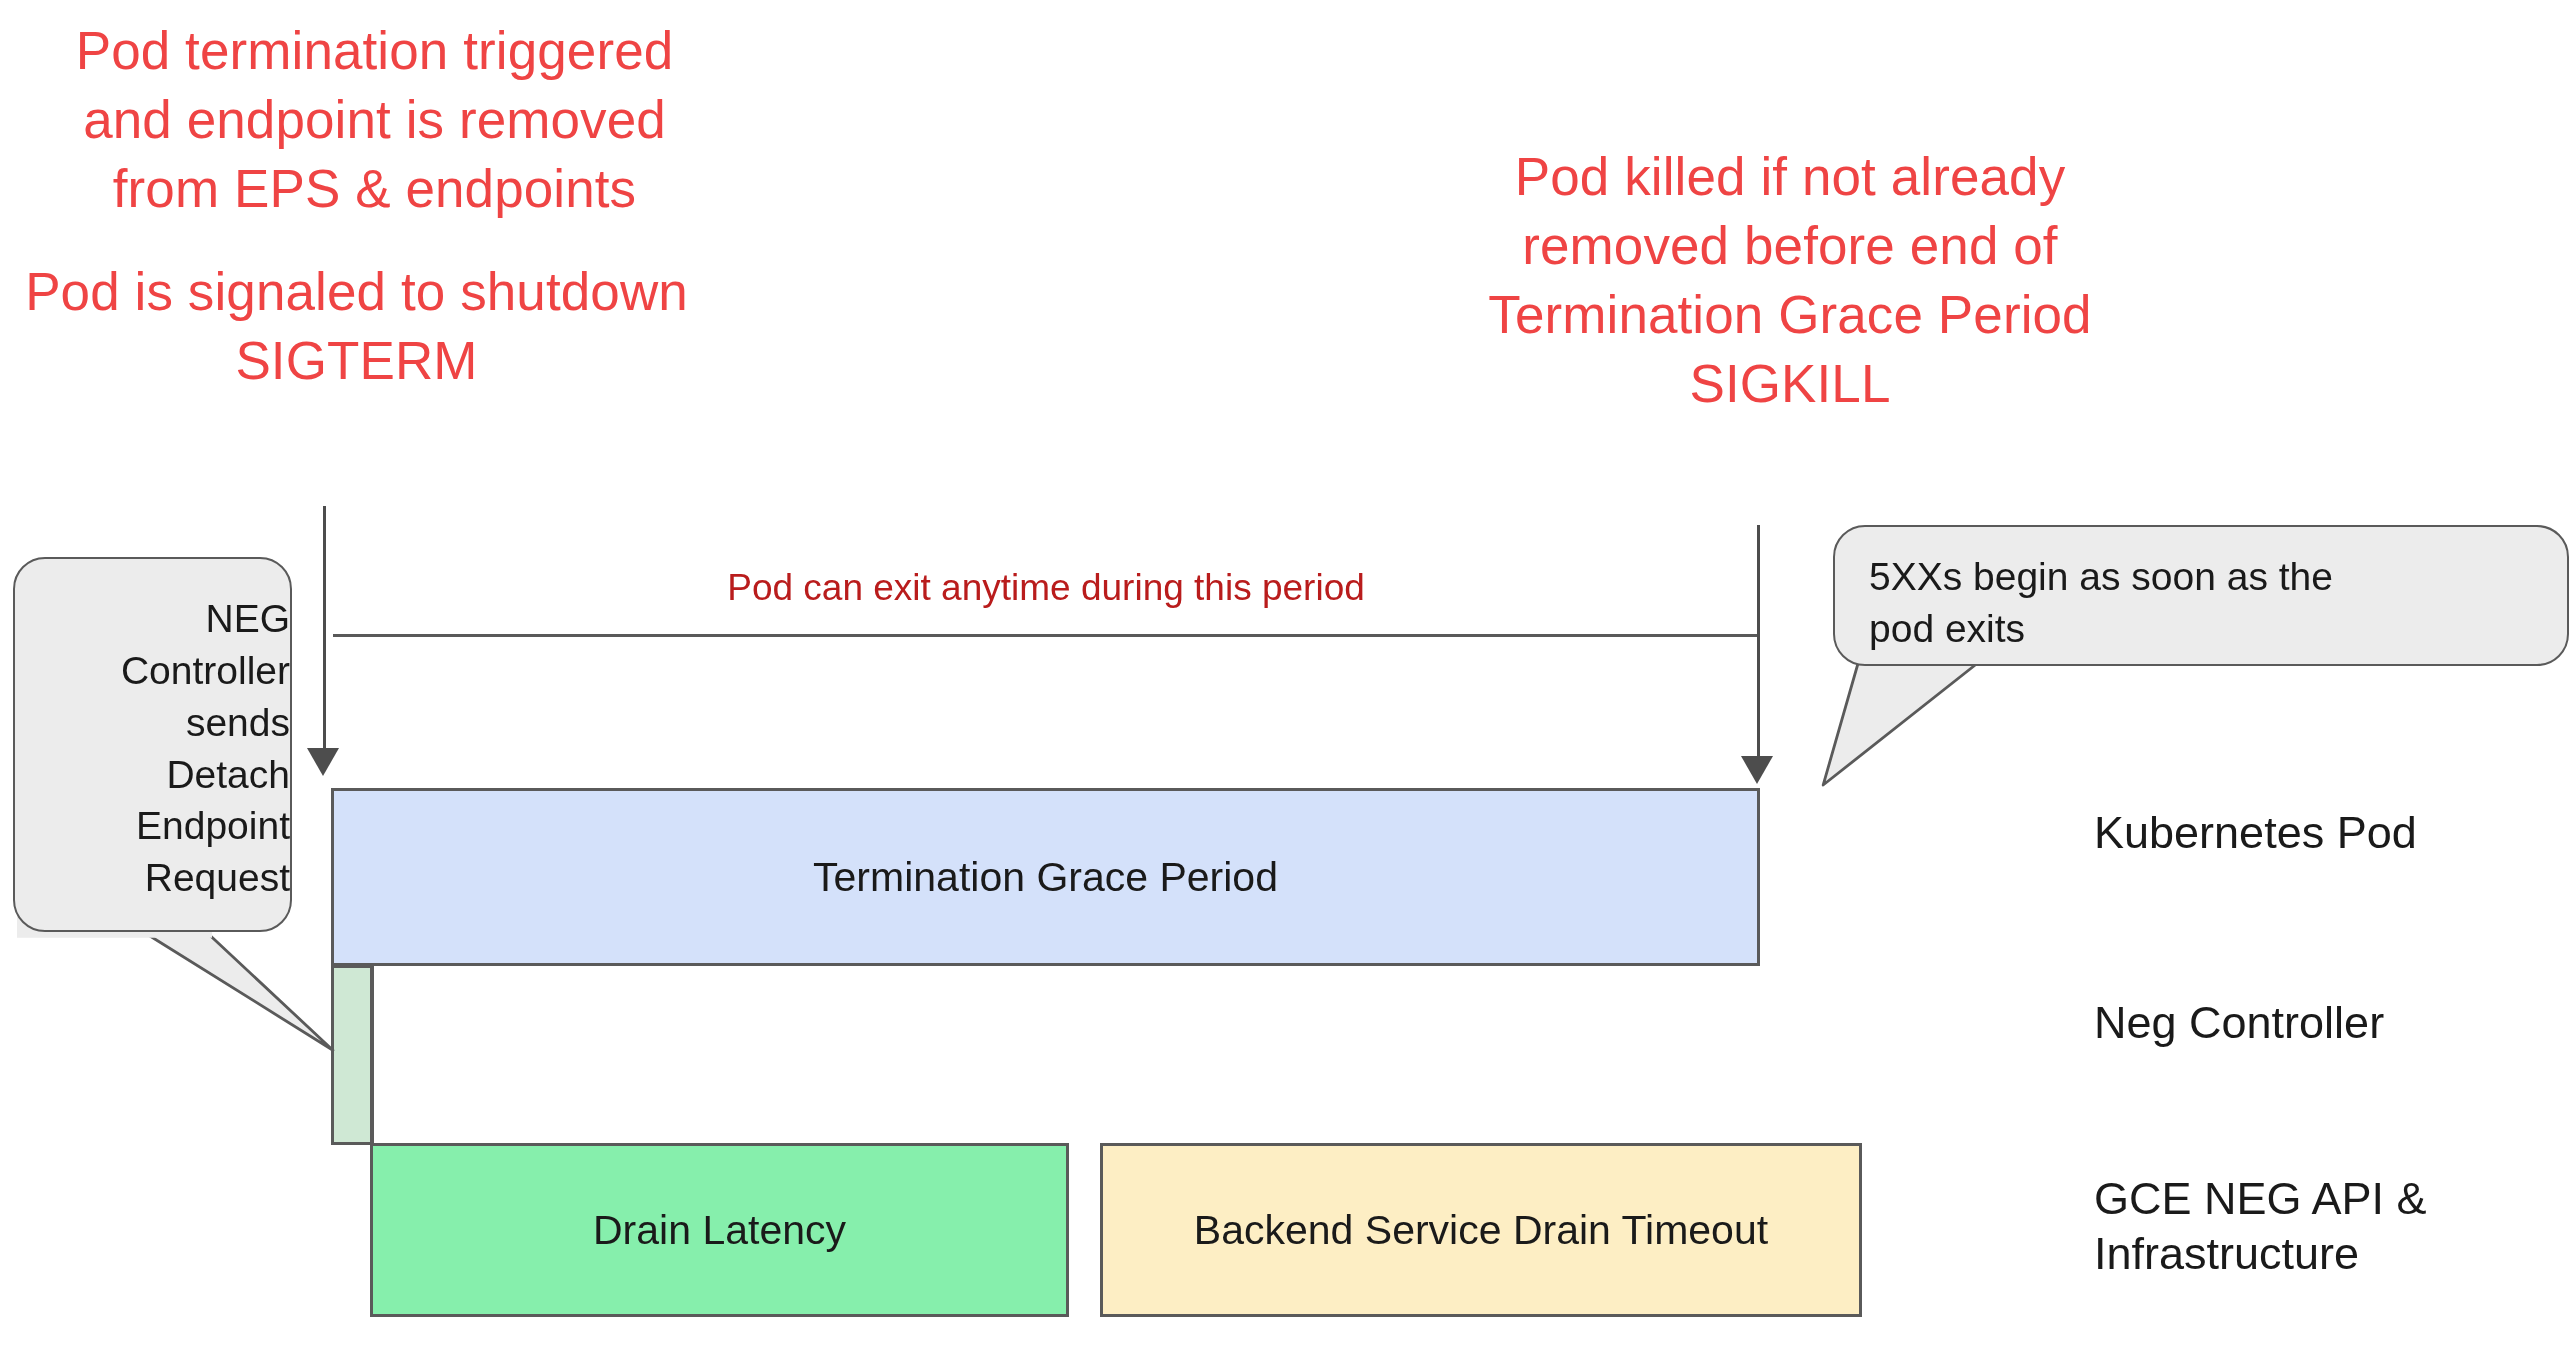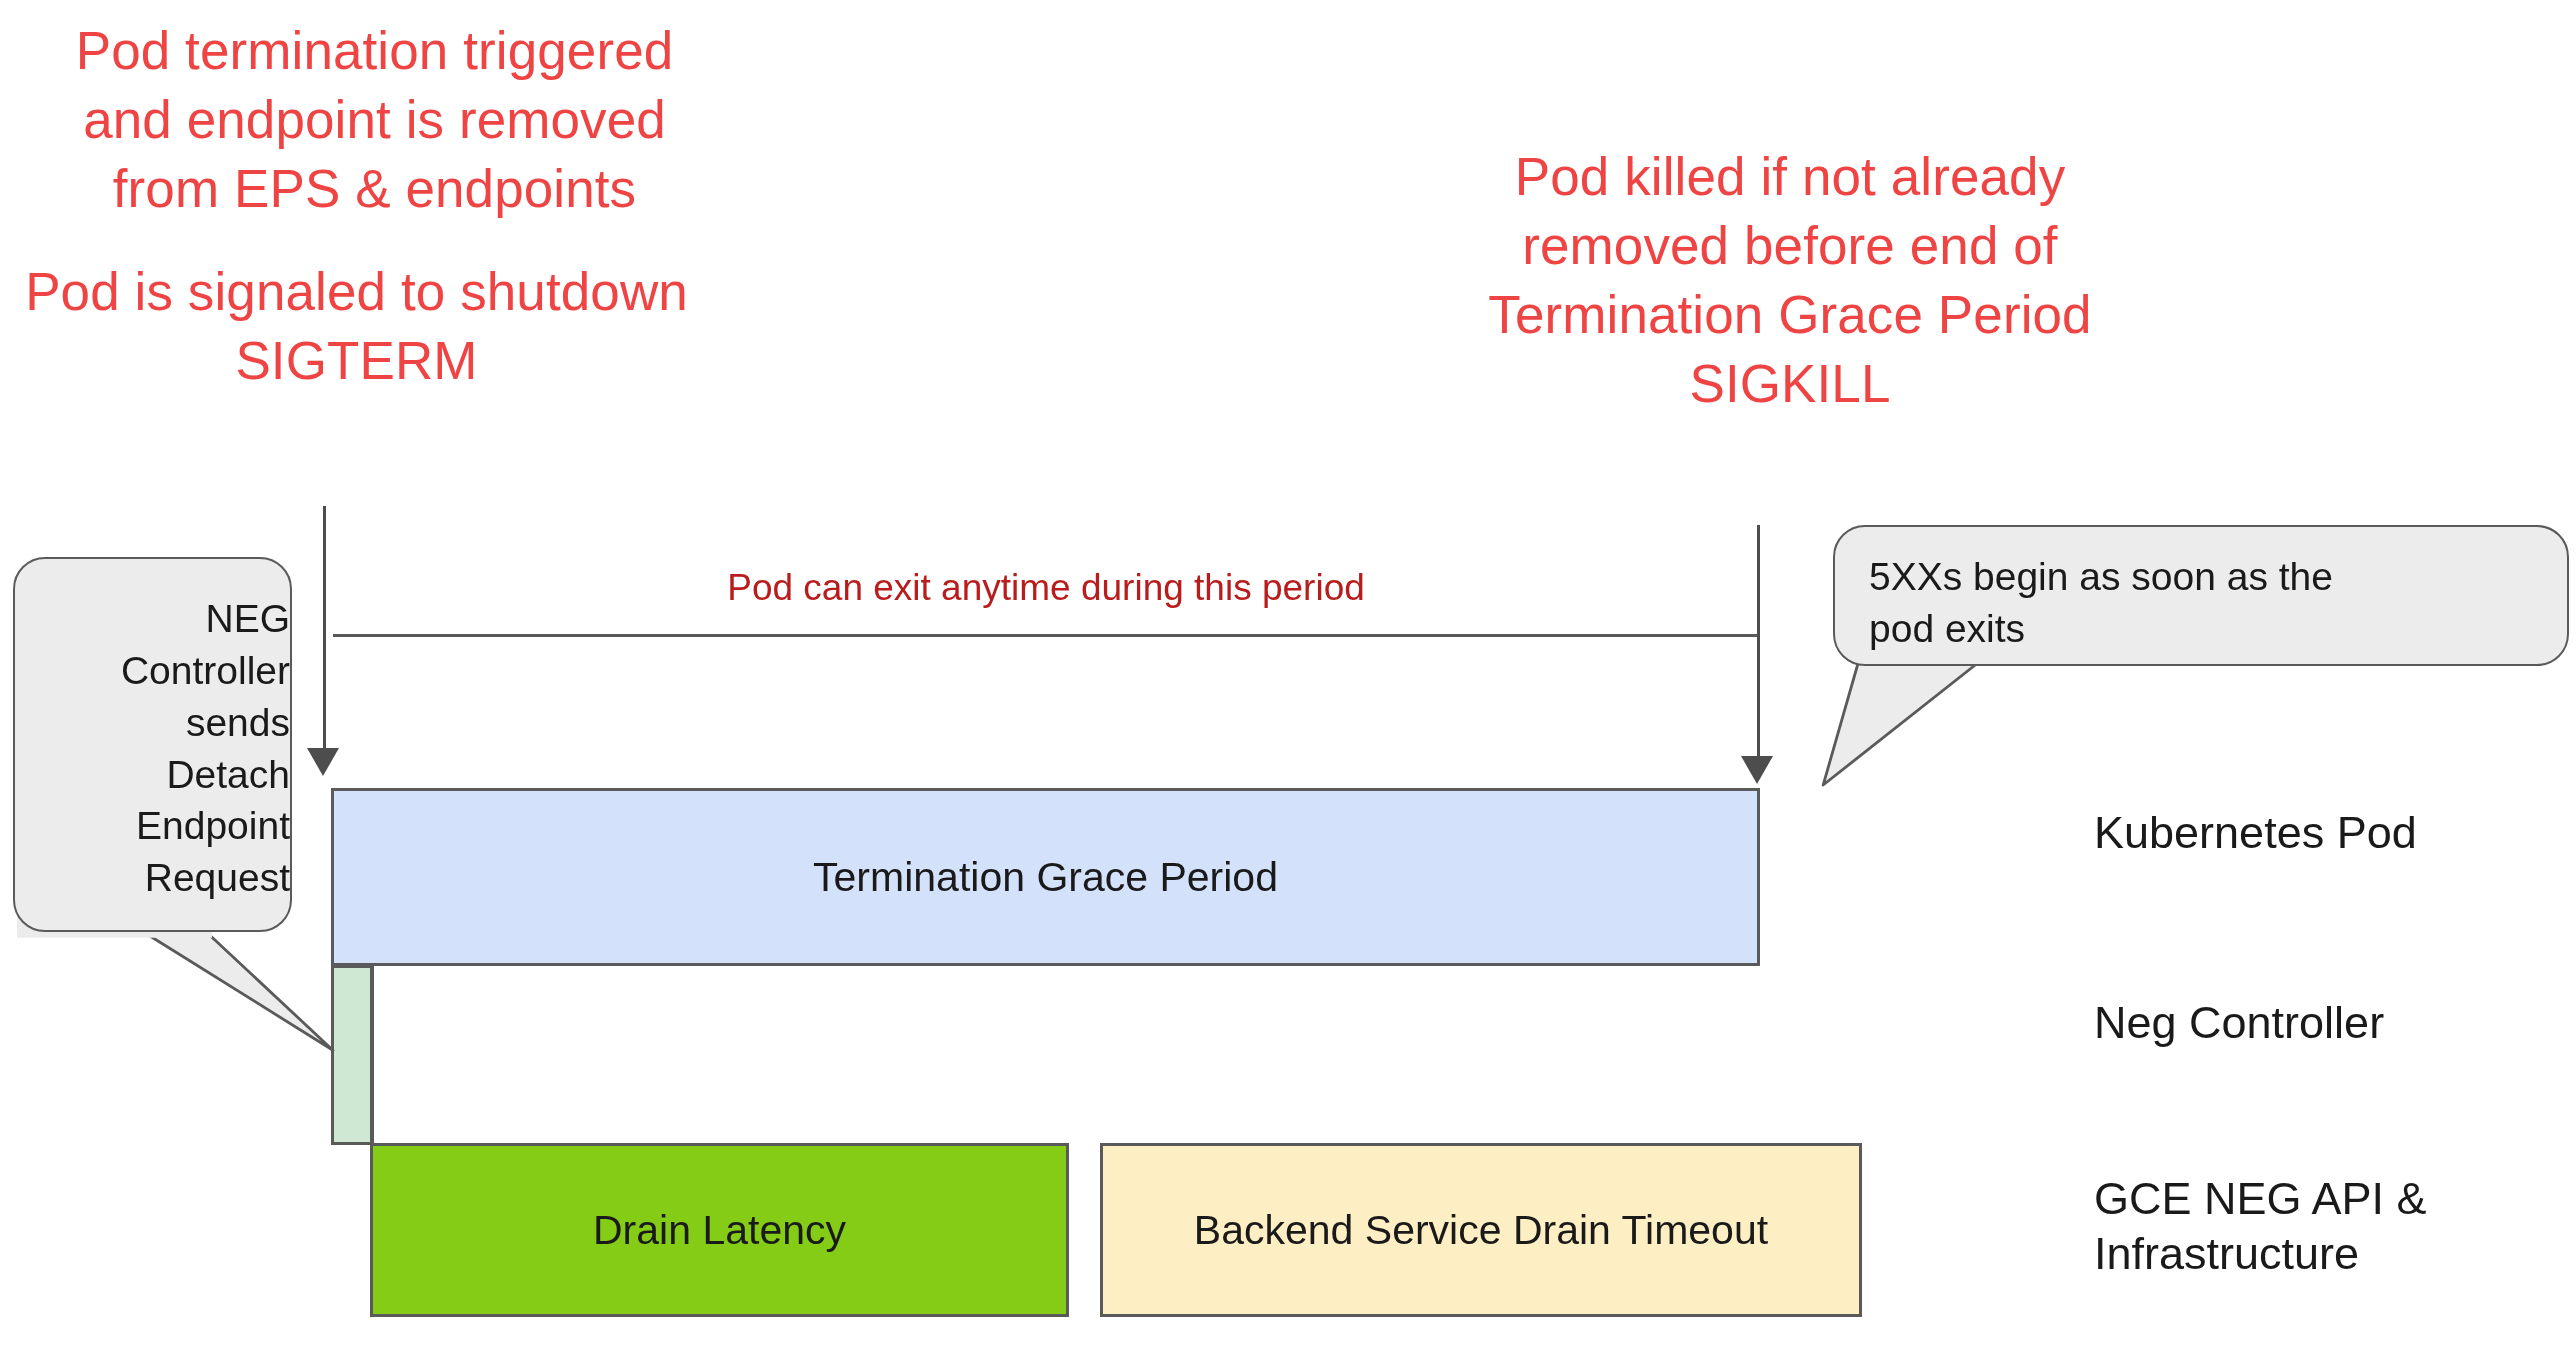--- a/index.html
+++ b/index.html
@@ -184,21 +184,21 @@
   <div class="bar" id="bar-tgp" style="background:#d4e1fa;">
     <span>Termination Grace Period</span>
   </div>
 
 
   <div class="bar" id="bar-neg" style="background:#cfe8d4;">
     <span></span>
   </div>
   <div id="neg-lane-tick"></div>
 
-  <div class="bar" id="bar-drain" style="background:#84cc16;">
+  <div class="bar" id="bar-drain" style="background:#86efac;">
     <span>Drain Latency</span>
   </div>
 
   <div class="bar" id="bar-bsdt" style="background:#fdeec4;">
     <span>Backend Service Drain Timeout</span>
   </div>
 
   <div class="lane-label" id="lane-label-pod">Kubernetes Pod</div>
   <div class="lane-label" id="lane-label-neg">Neg Controller</div>
   <div class="lane-label" id="lane-label-gce">GCE NEG API &amp;

